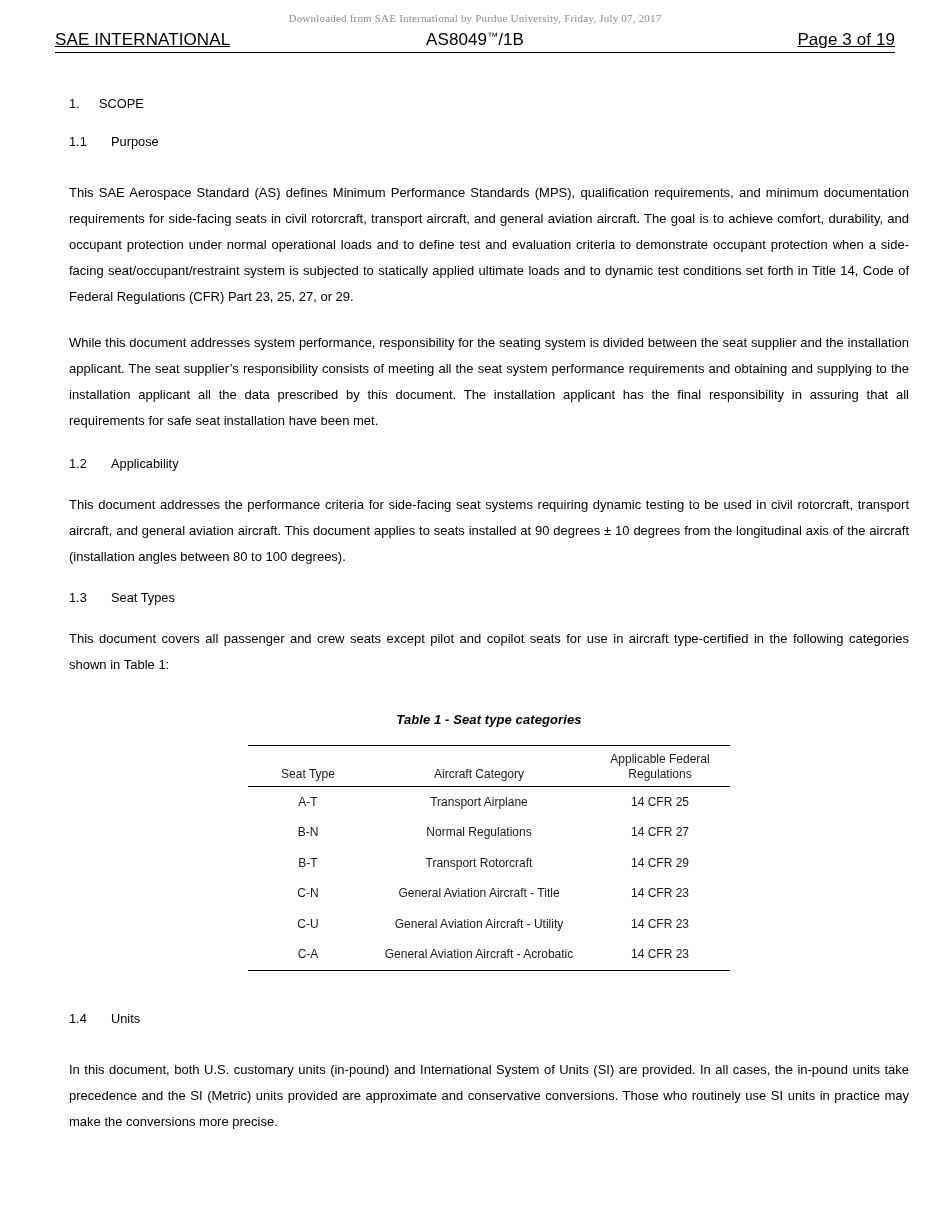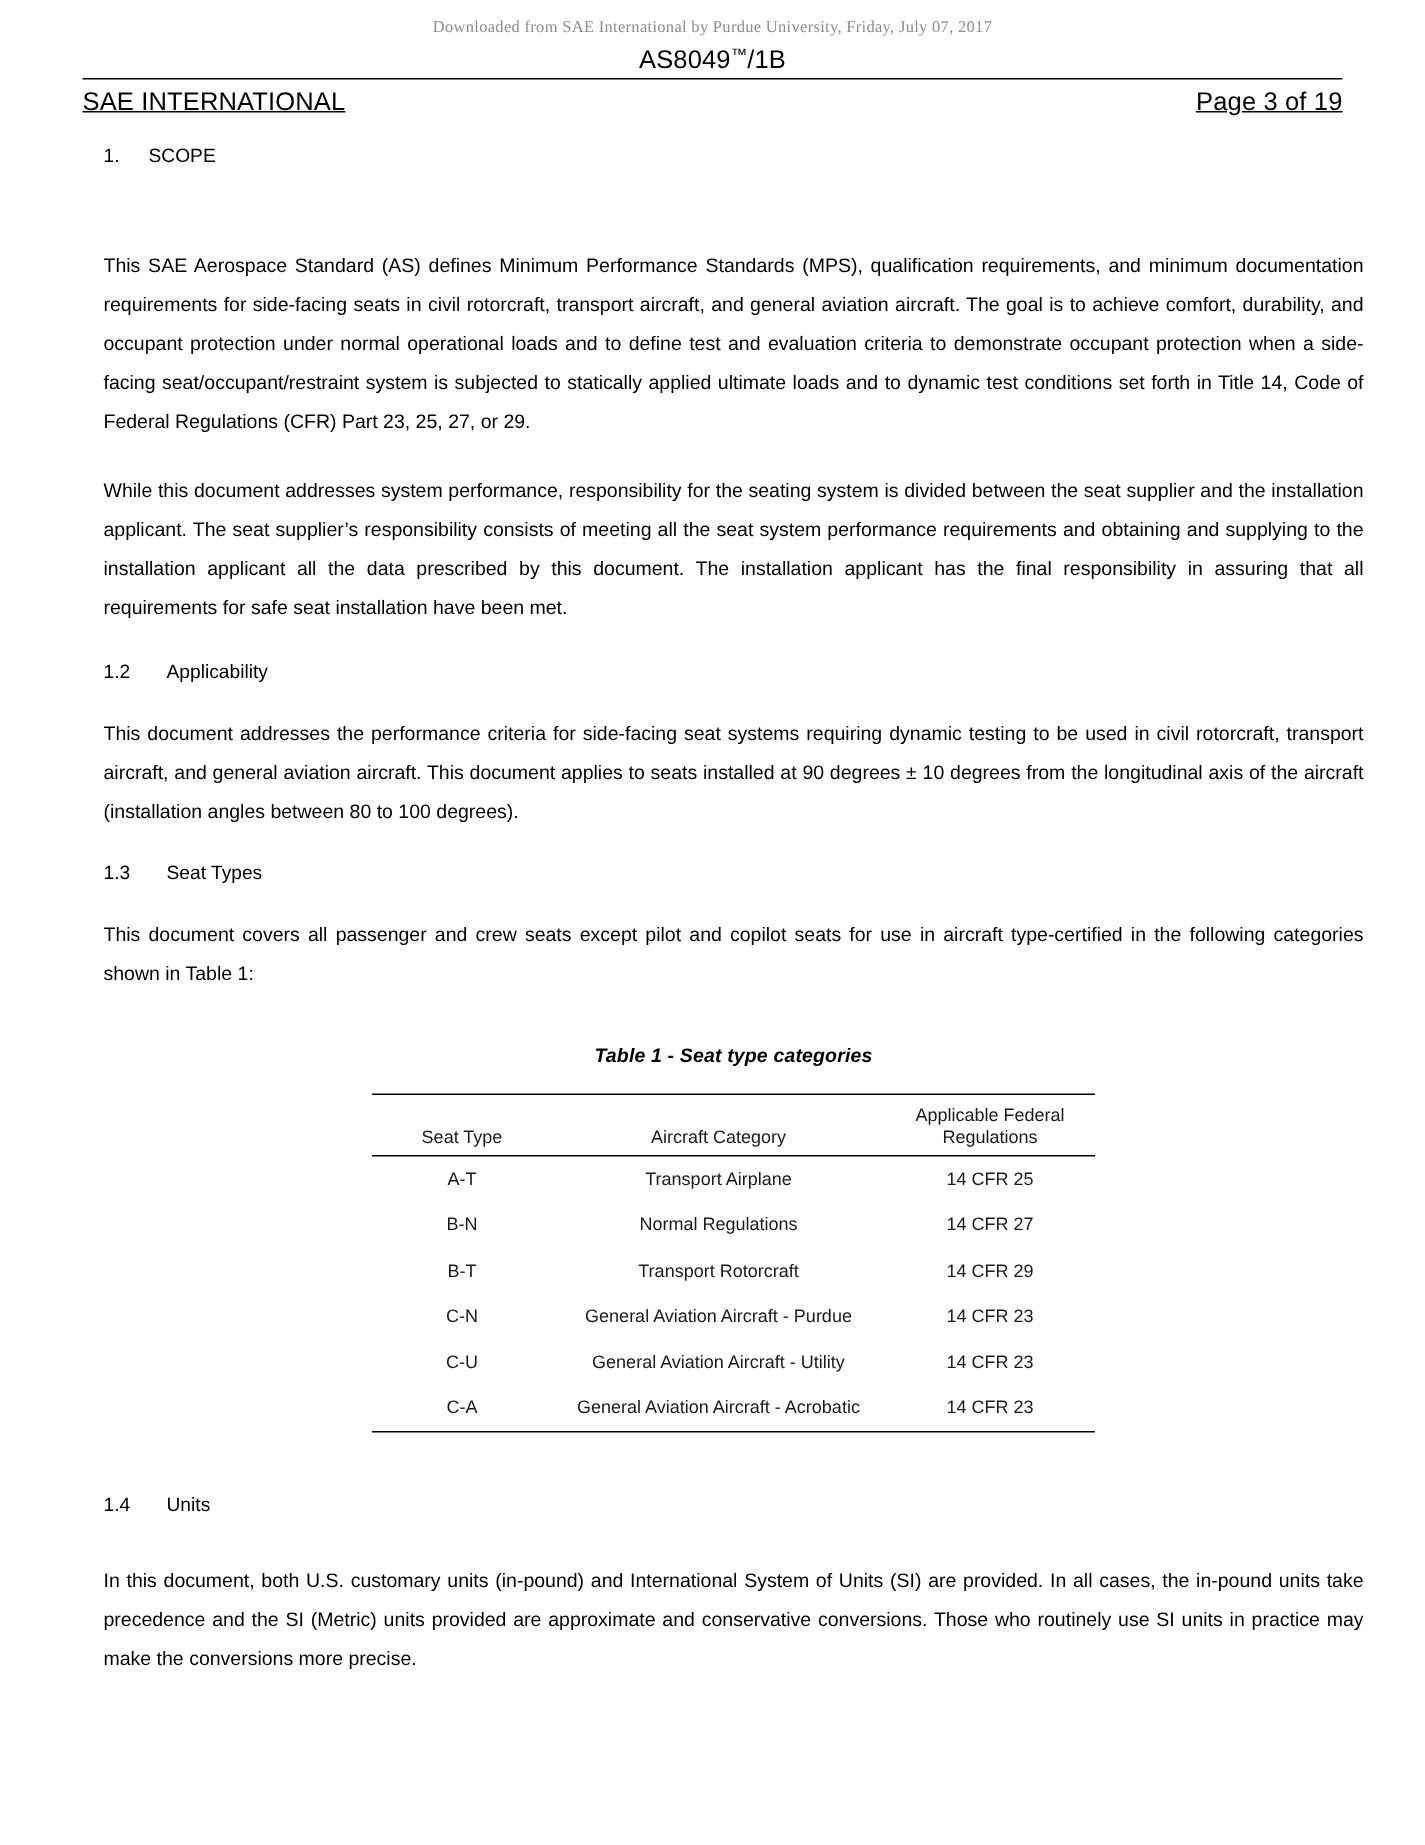--- a/index.html
+++ b/index.html
@@ -52,21 +52,21 @@
     justify-content: space-between;
     font-size: 17px;
     letter-spacing: 0.1px;
   }
   .rh-left   { text-align: left; }
   .rh-center {
     position: absolute;
     left: 0; right: 0;
     text-align: center;
   }
-  .rh-right  { text-align: center; margin-left: auto; margin-top: 28px; }
+  .rh-right  { text-align: center; margin-left: auto; }
   .tm {
     font-size: 11px;
     vertical-align: 0.45em;
     letter-spacing: 0;
   }
   .runhead-rule {
     position: absolute;
     top: 22px;
     left: 0;
     width: 840px;
@@ -167,20 +167,21 @@
     </div>
     <div class="runhead-rule"></div>
   </div>
 
   <div class="content">
 
     <div class="heading h-l1"><span class="h-num">1.</span><span>SCOPE</span></div>
 
     <div class="sp-22"></div>
 
+    <div class="heading h-l2"><span class="h-num">1.1</span><span>Purpose</span></div>
 
     <div class="sp-30"></div>
 
     <p class="body">This SAE Aerospace Standard (AS) defines Minimum Performance Standards (MPS), qualification requirements, and minimum documentation requirements for side-facing seats in civil rotorcraft, transport aircraft, and general aviation aircraft. The goal is to achieve comfort, durability, and occupant protection under normal operational loads and to define test and evaluation criteria to demonstrate occupant protection when a side-facing seat/occupant/restraint system is subjected to statically applied ultimate loads and to dynamic test conditions set forth in Title 14, Code of Federal Regulations (CFR) Part 23, 25, 27, or 29.</p>
 
     <div class="sp-20"></div>
 
     <p class="body">While this document addresses system performance, responsibility for the seating system is divided between the seat supplier and the installation applicant. The seat supplier’s responsibility consists of meeting all the seat system performance requirements and obtaining and supplying to the installation applicant all the data prescribed by this document. The installation applicant has the final responsibility in assuring that all requirements for safe seat installation have been met.</p>
 
     <div class="sp-22"></div>
@@ -239,21 +240,21 @@
             <td>Normal Regulations</td>
             <td>14 CFR 27</td>
           </tr>
           <tr>
             <td>B-T</td>
             <td>Transport Rotorcraft</td>
             <td>14 CFR 29</td>
           </tr>
           <tr>
             <td>C-N</td>
-            <td>General Aviation Aircraft - Purdue</td>
+            <td>General Aviation Aircraft - Title</td>
             <td>14 CFR 23</td>
           </tr>
           <tr>
             <td>C-U</td>
             <td>General Aviation Aircraft - Utility</td>
             <td>14 CFR 23</td>
           </tr>
           <tr>
             <td>C-A</td>
             <td>General Aviation Aircraft - Acrobatic</td>

